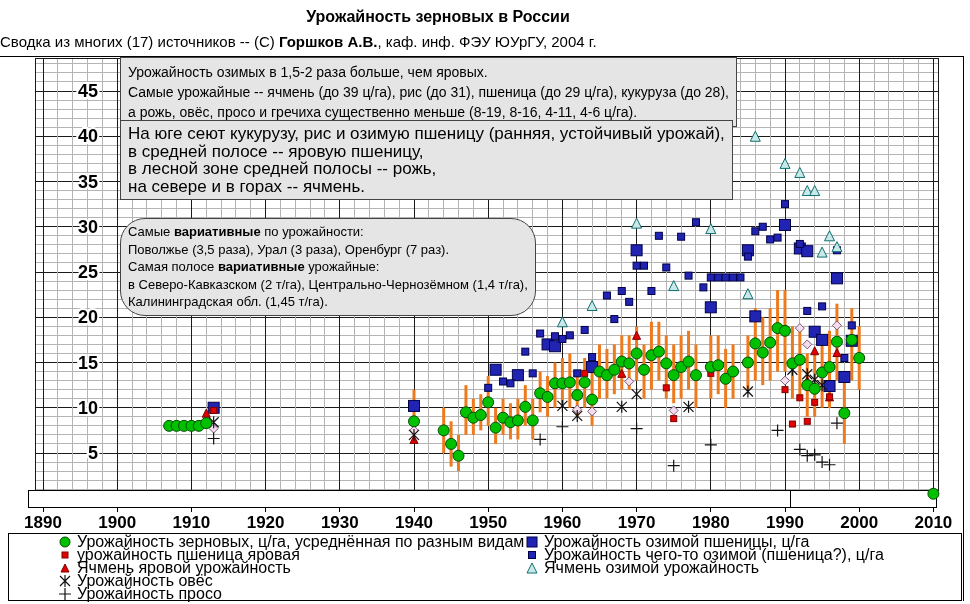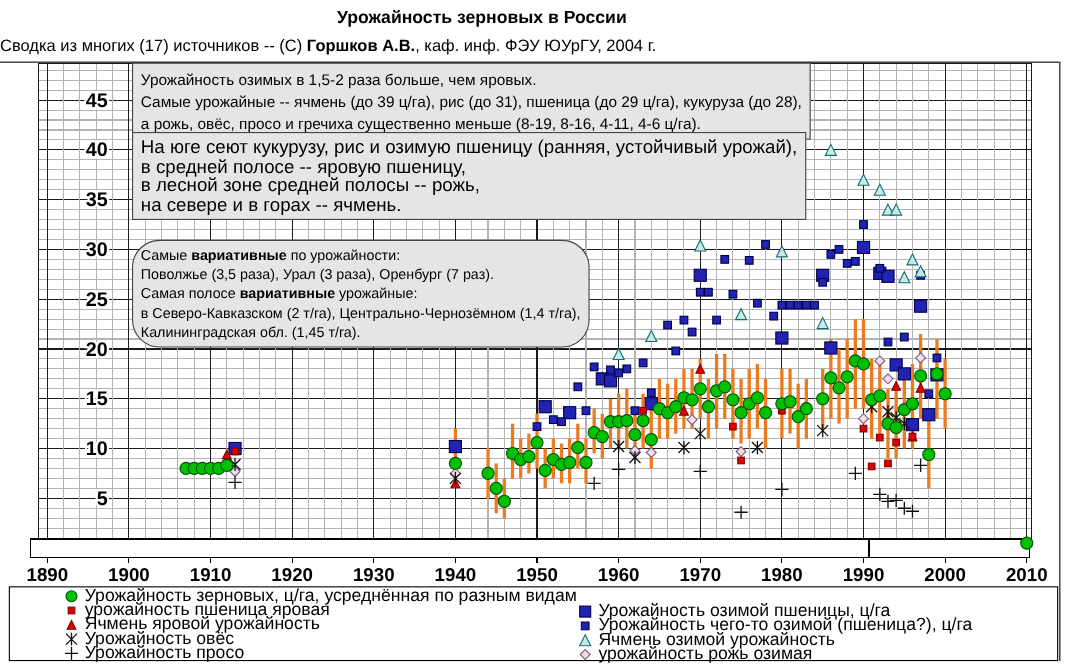--- a/index.html
+++ b/index.html
@@ -17,21 +17,21 @@
         padding:4px 7px;white-space:nowrap;}
   .abox .ln{white-space:nowrap;}
   .abox .b{font-weight:bold;}
   #box1{left:120px;top:57px;font-size:14px;line-height:20px;}
   #box2{left:120px;top:120px;font-size:17px;line-height:17.5px;}
   #box3{left:120px;top:218px;font-size:13px;line-height:17.5px;border-radius:25px;}
   .legendbox{position:absolute;left:8px;top:533px;width:952px;height:66px;
              border:1px solid #000;z-index:2;background:#fff;}
   .lcol{position:absolute;top:2px;}
   #legend-left{left:48px;}
-  #legend-right{left:515px;margin-top:14px;}
+  #legend-right{left:515px;}
   .lrow{height:12.8px;font-size:16px;white-space:nowrap;display:flex;align-items:center;}
   .lrow svg{margin-right:4px;flex:0 0 auto;}
 </style>
 </head>
 <body>
 
 <svg id="plot" width="970" height="604">
     <g shape-rendering="crispEdges">
       <line x1="35" x2="938" y1="489.2" y2="489.2" stroke="#b4b4b4" stroke-width="1"></line>
       <line x1="35" x2="938" y1="480.15" y2="480.15" stroke="#b4b4b4" stroke-width="1"></line>
@@ -544,22 +544,14 @@
         <span>Урожайность чего-то озимой (пшеница?), ц/га</span>
       </div>
       <div class="lrow">
         <svg width="16" height="12">
           <g>
             <polygon points="8,1 3,11 13,11" fill="#c9e9e9" stroke="#0e6f6f" stroke-width="1"></polygon>
           </g>
         </svg>
         <span>Ячмень озимой урожайность</span>
       </div>
-      <div class="lrow">
-        <svg width="16" height="12">
-          <g>
-            <polygon points="8,1.5 12.5,6 8,10.5 3.5,6" fill="#f4dcec" stroke="#7a5c7a" stroke-width="1"></polygon>
-          </g>
-        </svg>
-        <span>урожайность рожь озимая</span>
-      </div>
     </div>
 </div>
 
 </body></html>

